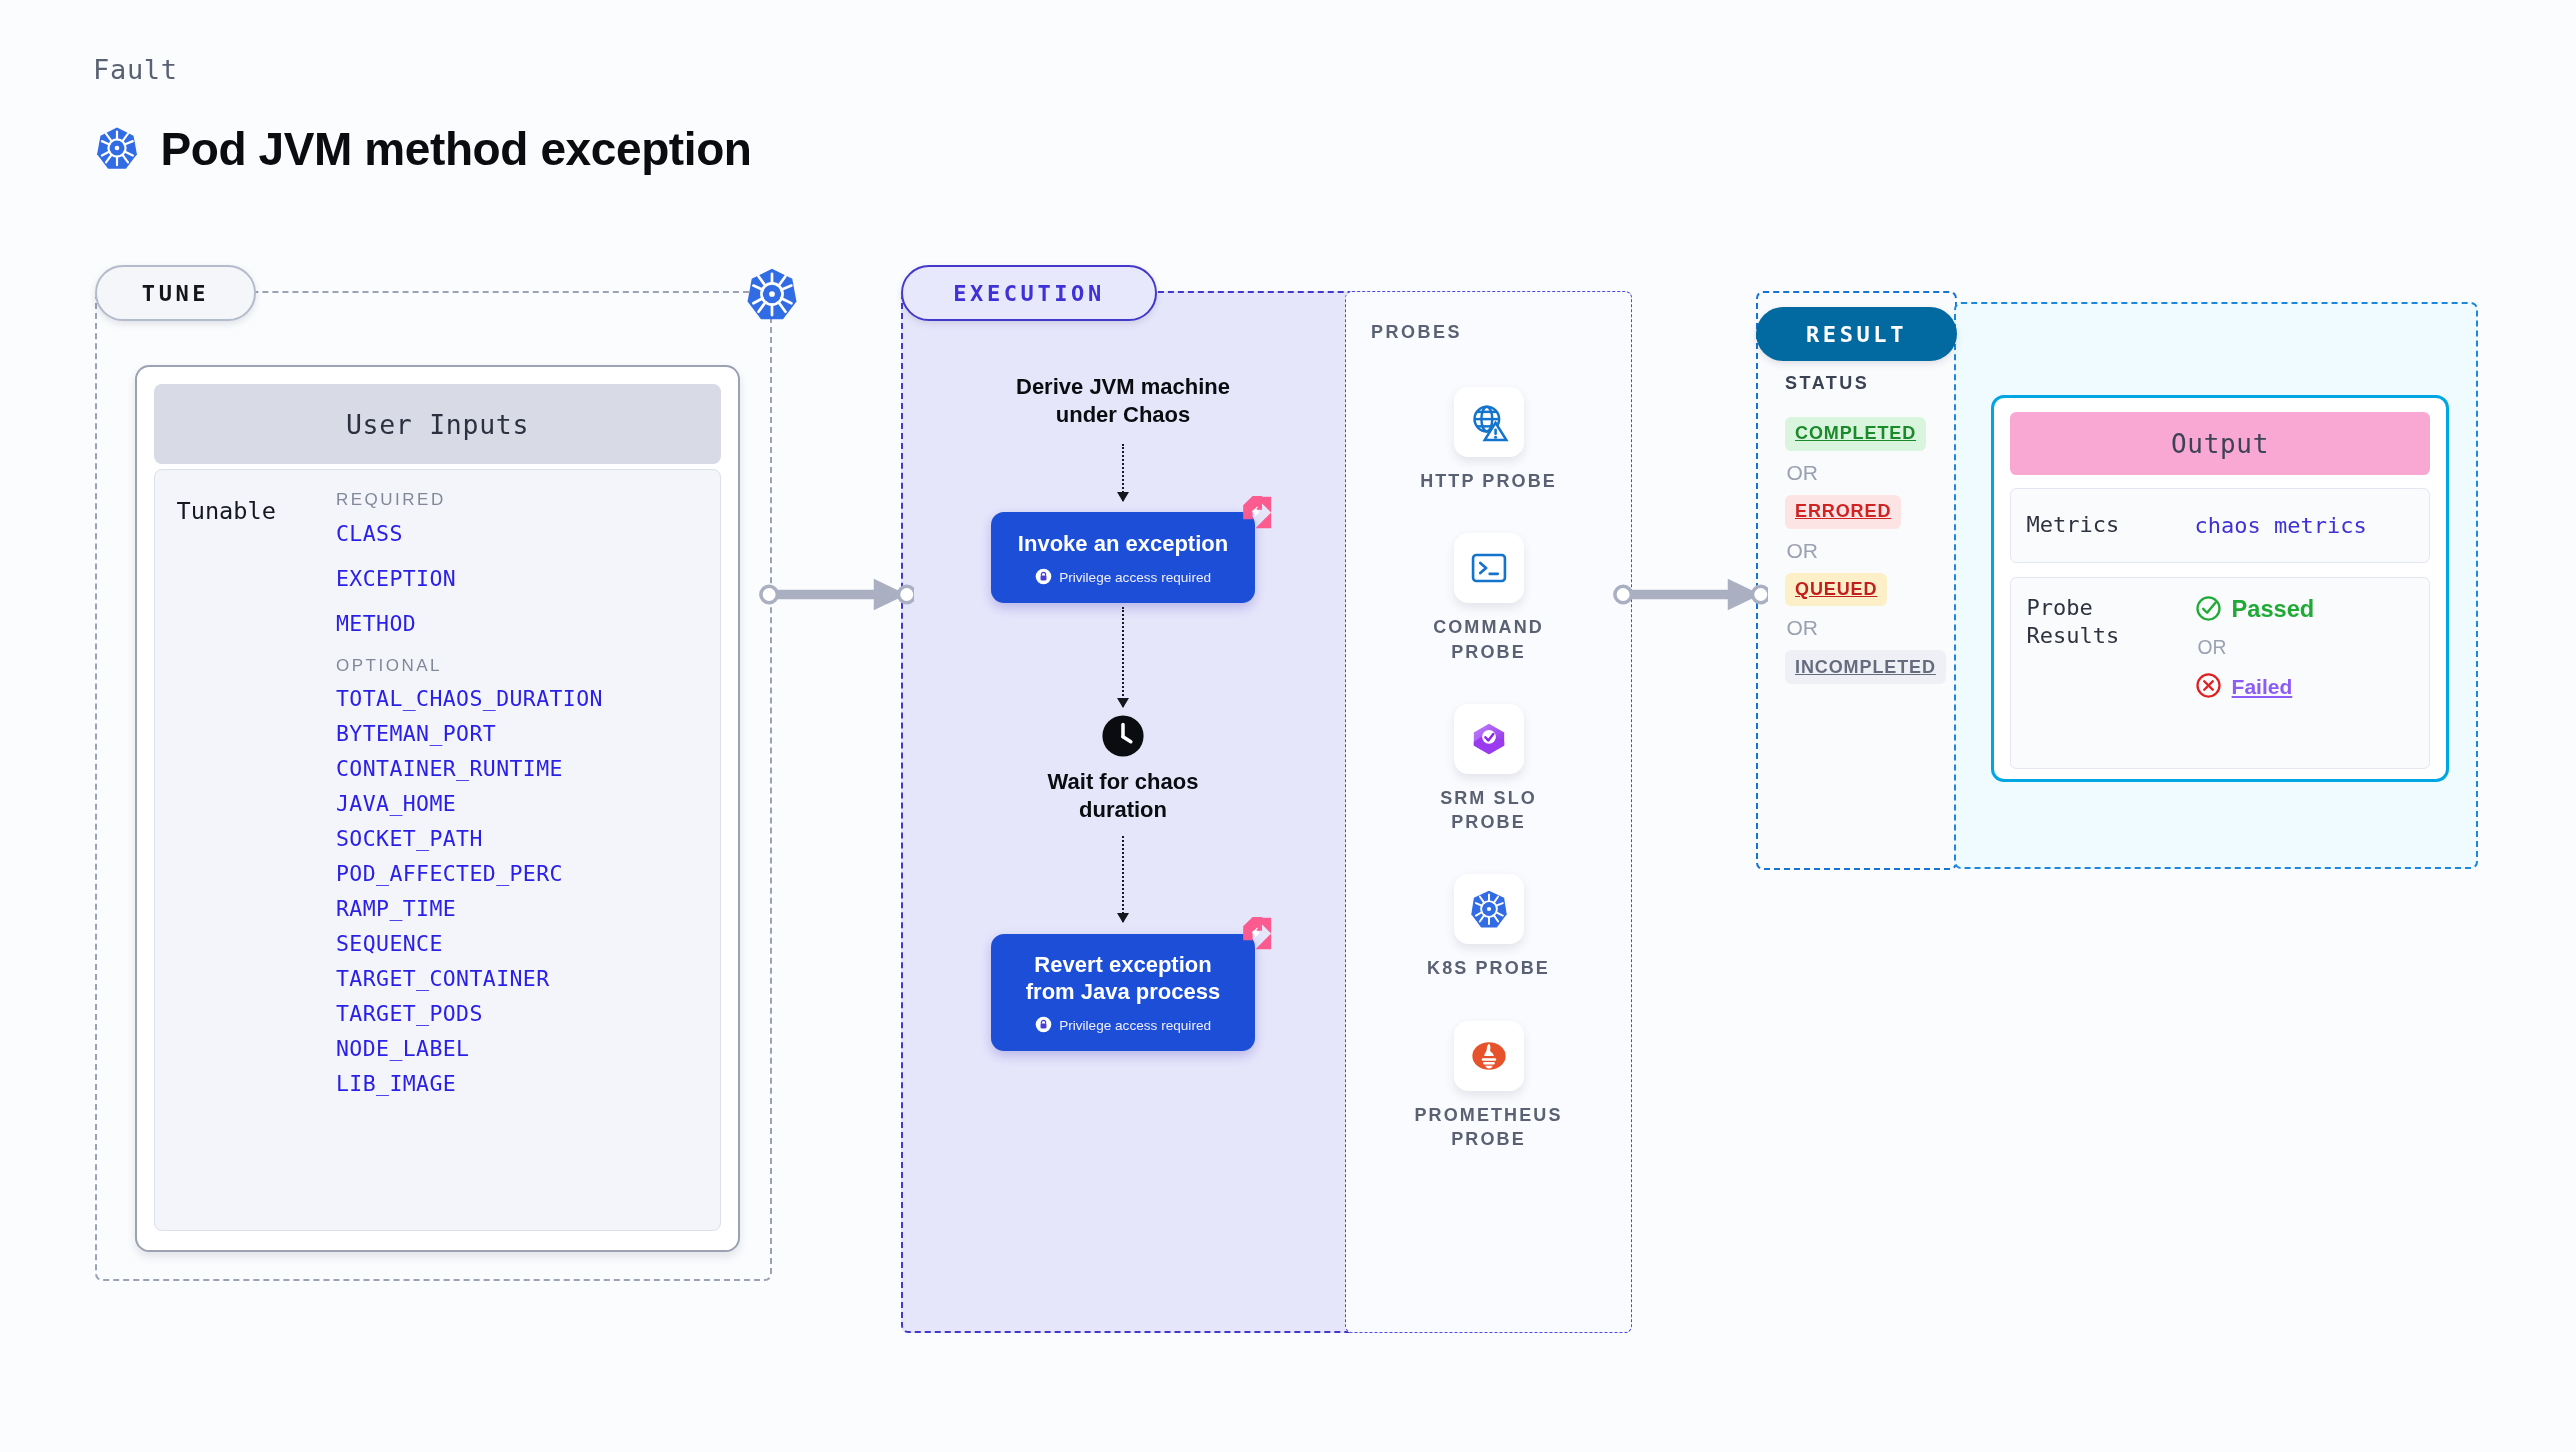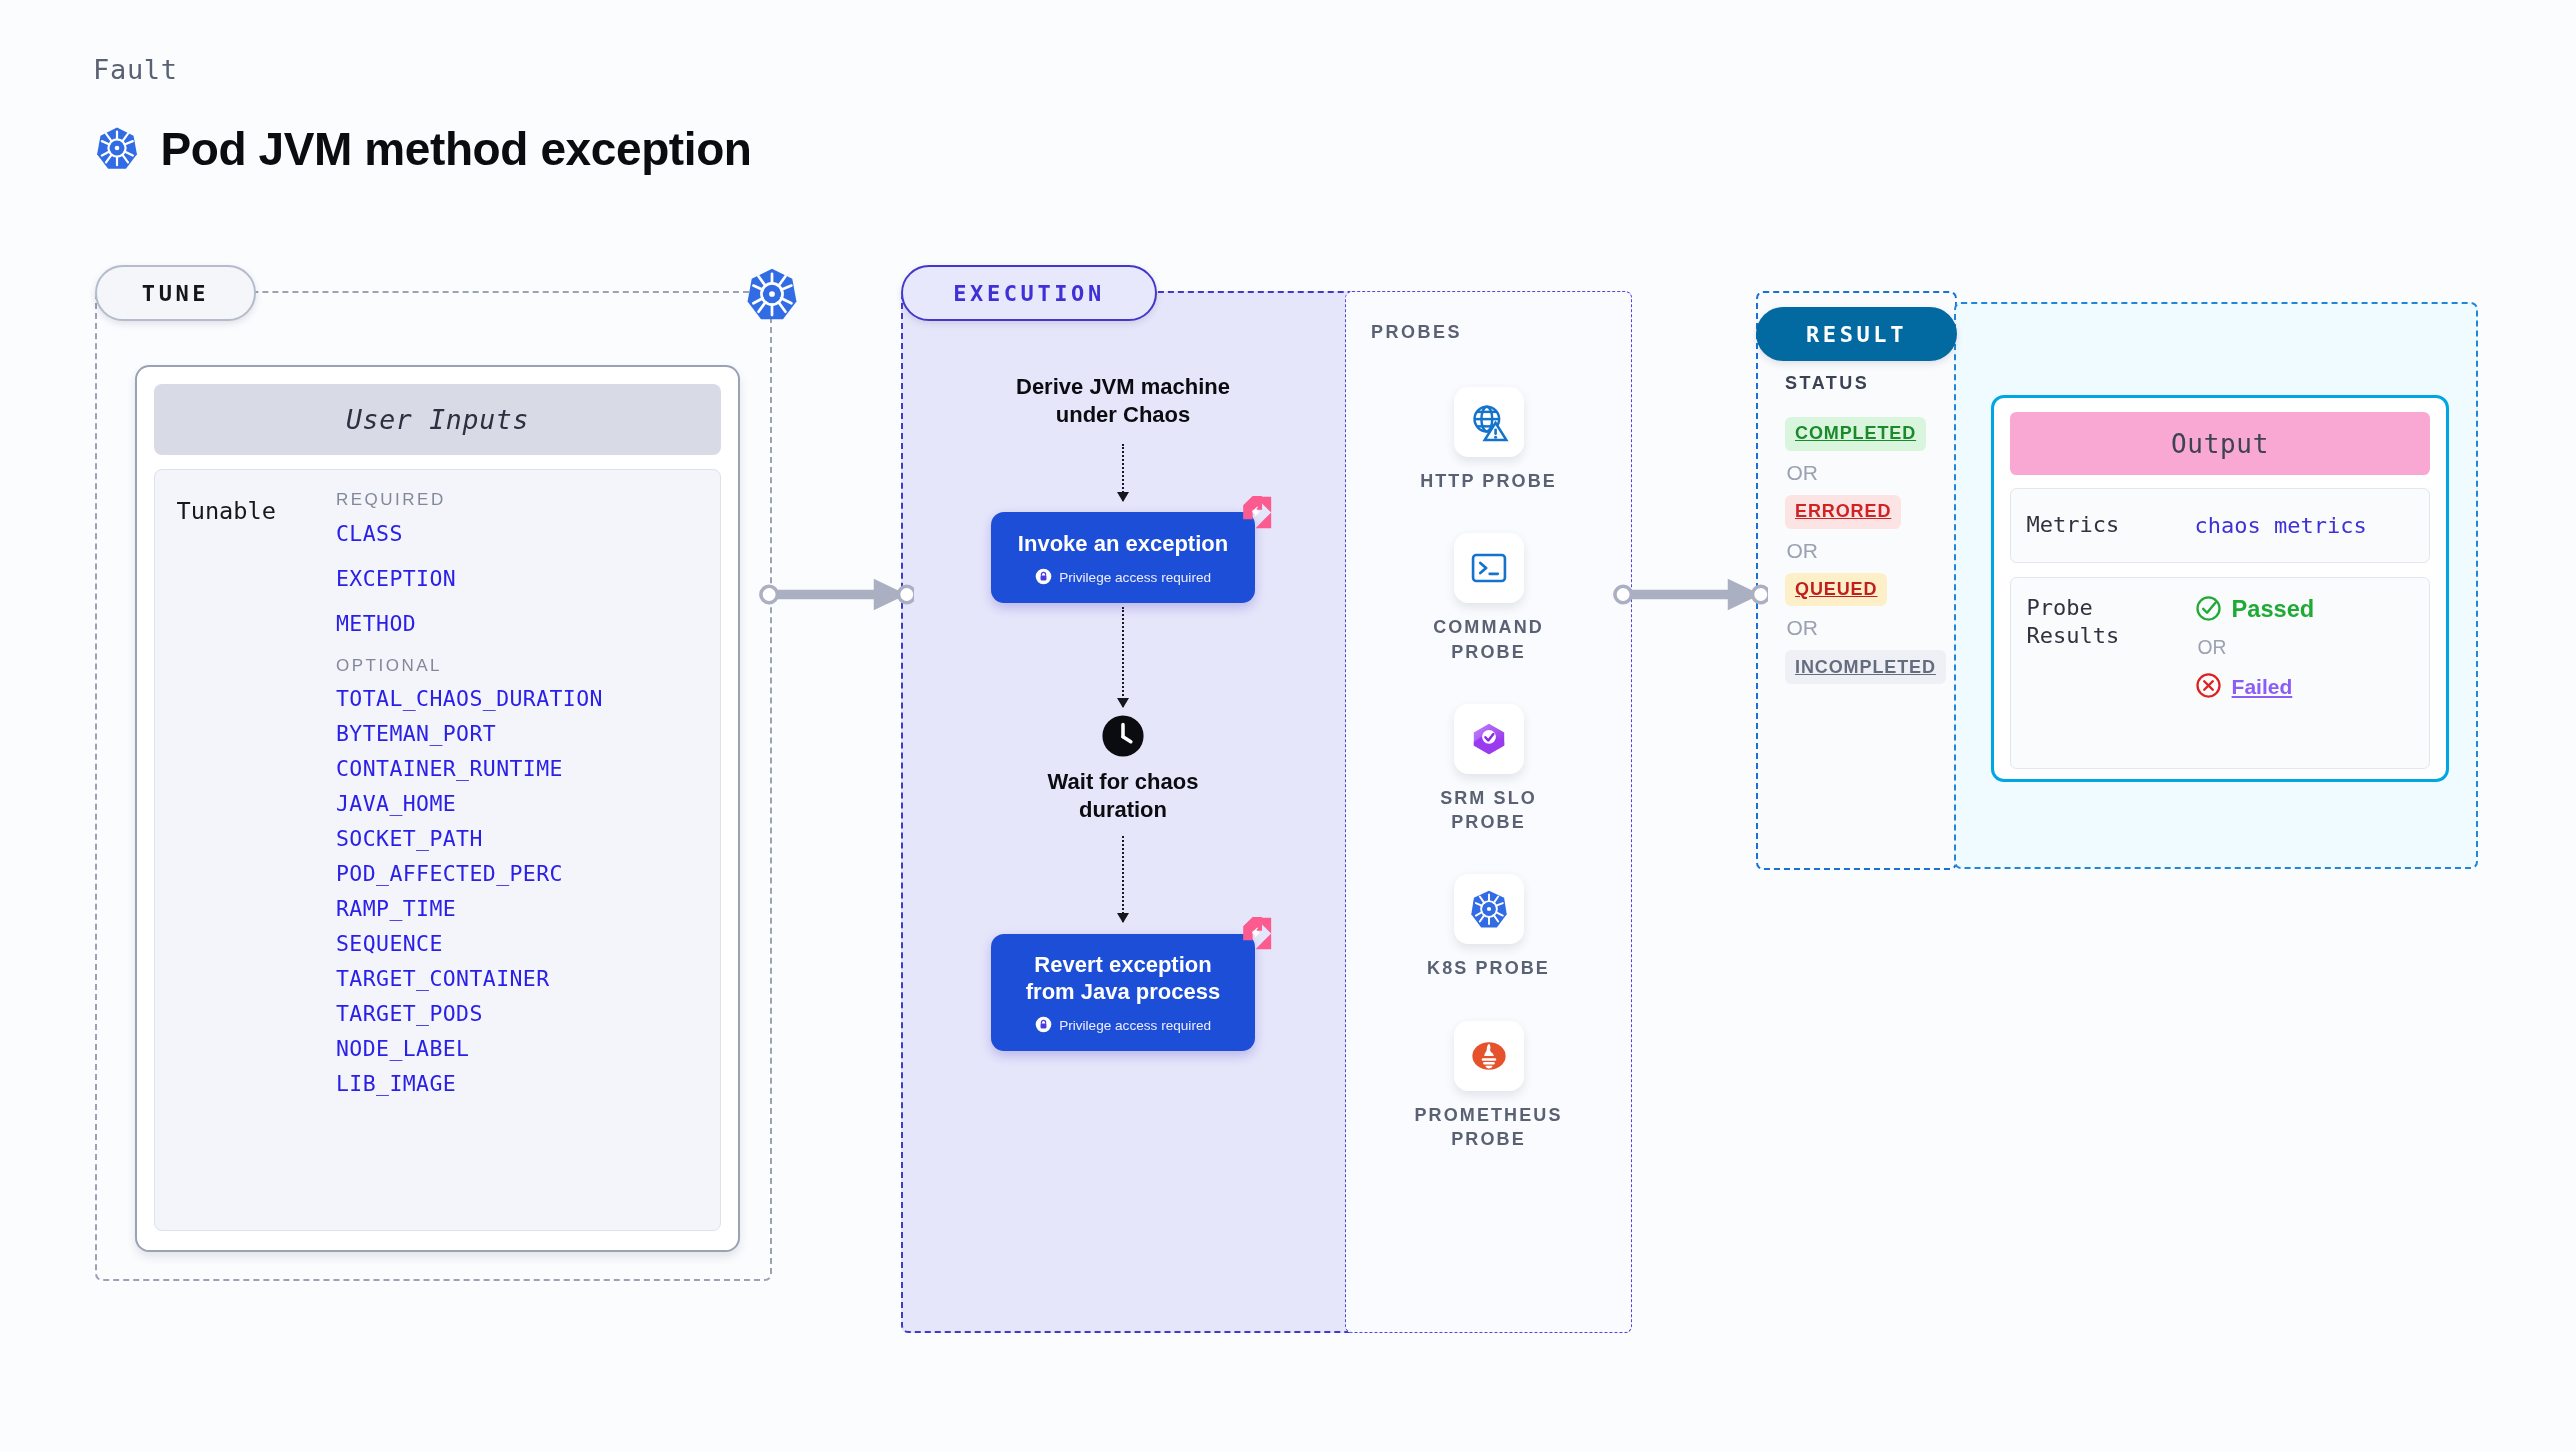--- a/index.html
+++ b/index.html
@@ -77,25 +77,25 @@
 
   
   .tune-card {
     position: absolute; left: 135px; top: 365px;
     width: 605px; height: 887px;
     background: #ffffff; border: 2.1px solid #9aa2b4;
     border-radius: 14.3px;
     box-shadow: 0 5px 10px rgba(45,55,85,.12);
   }
   .card-head {
-    position: absolute; left: 17px; top: 17px; right: 17px; height: 71px;
+    position: absolute; left: 17px; top: 17px; right: 17px; height: 80px;
     background: #d8dae6; border-radius: 7.9px;
     display: flex; align-items: center; justify-content: center;
     font-family: "DejaVu Sans Mono", monospace;
-    font-size: 26.5px; color: #2c3040; letter-spacing: 0.7px; font-style: italic;
+    font-size: 26.5px; color: #2c3040; letter-spacing: 0.7px;
   }
   .tune-body {
     position: absolute; left: 17px; top: 102px; right: 17px; bottom: 18.6px;
     background: #f3f5fa; border: 1.4px solid #dde1ea; border-radius: 7.9px;
   }
   .tunable-label {
     position: absolute; left: 21.5px; top: 27px;
     font-family: "DejaVu Sans Mono", monospace;
     font-size: 23.6px; color: #15181f;
   }

